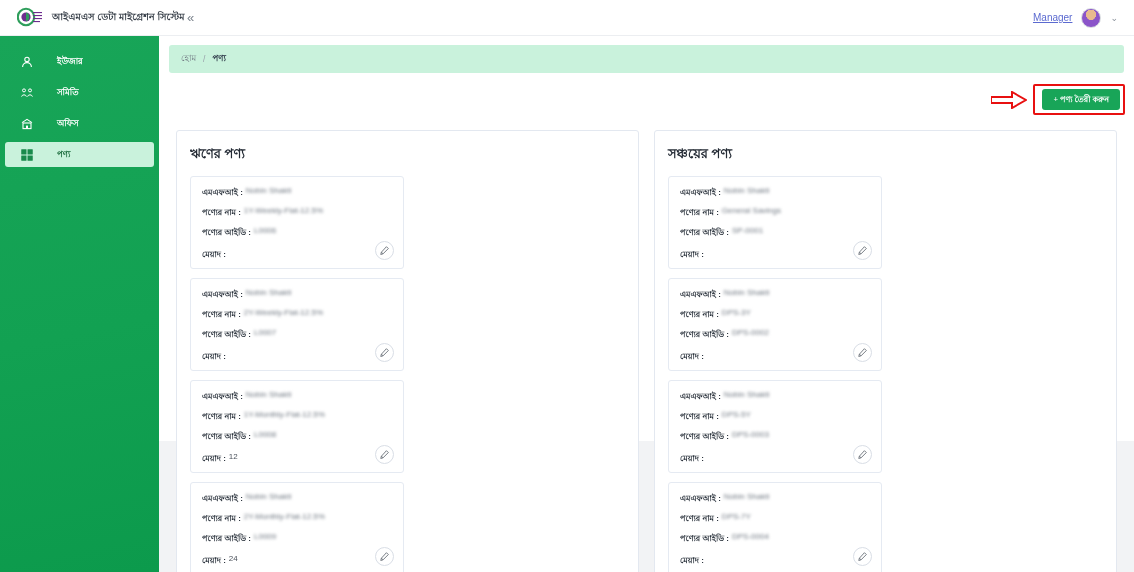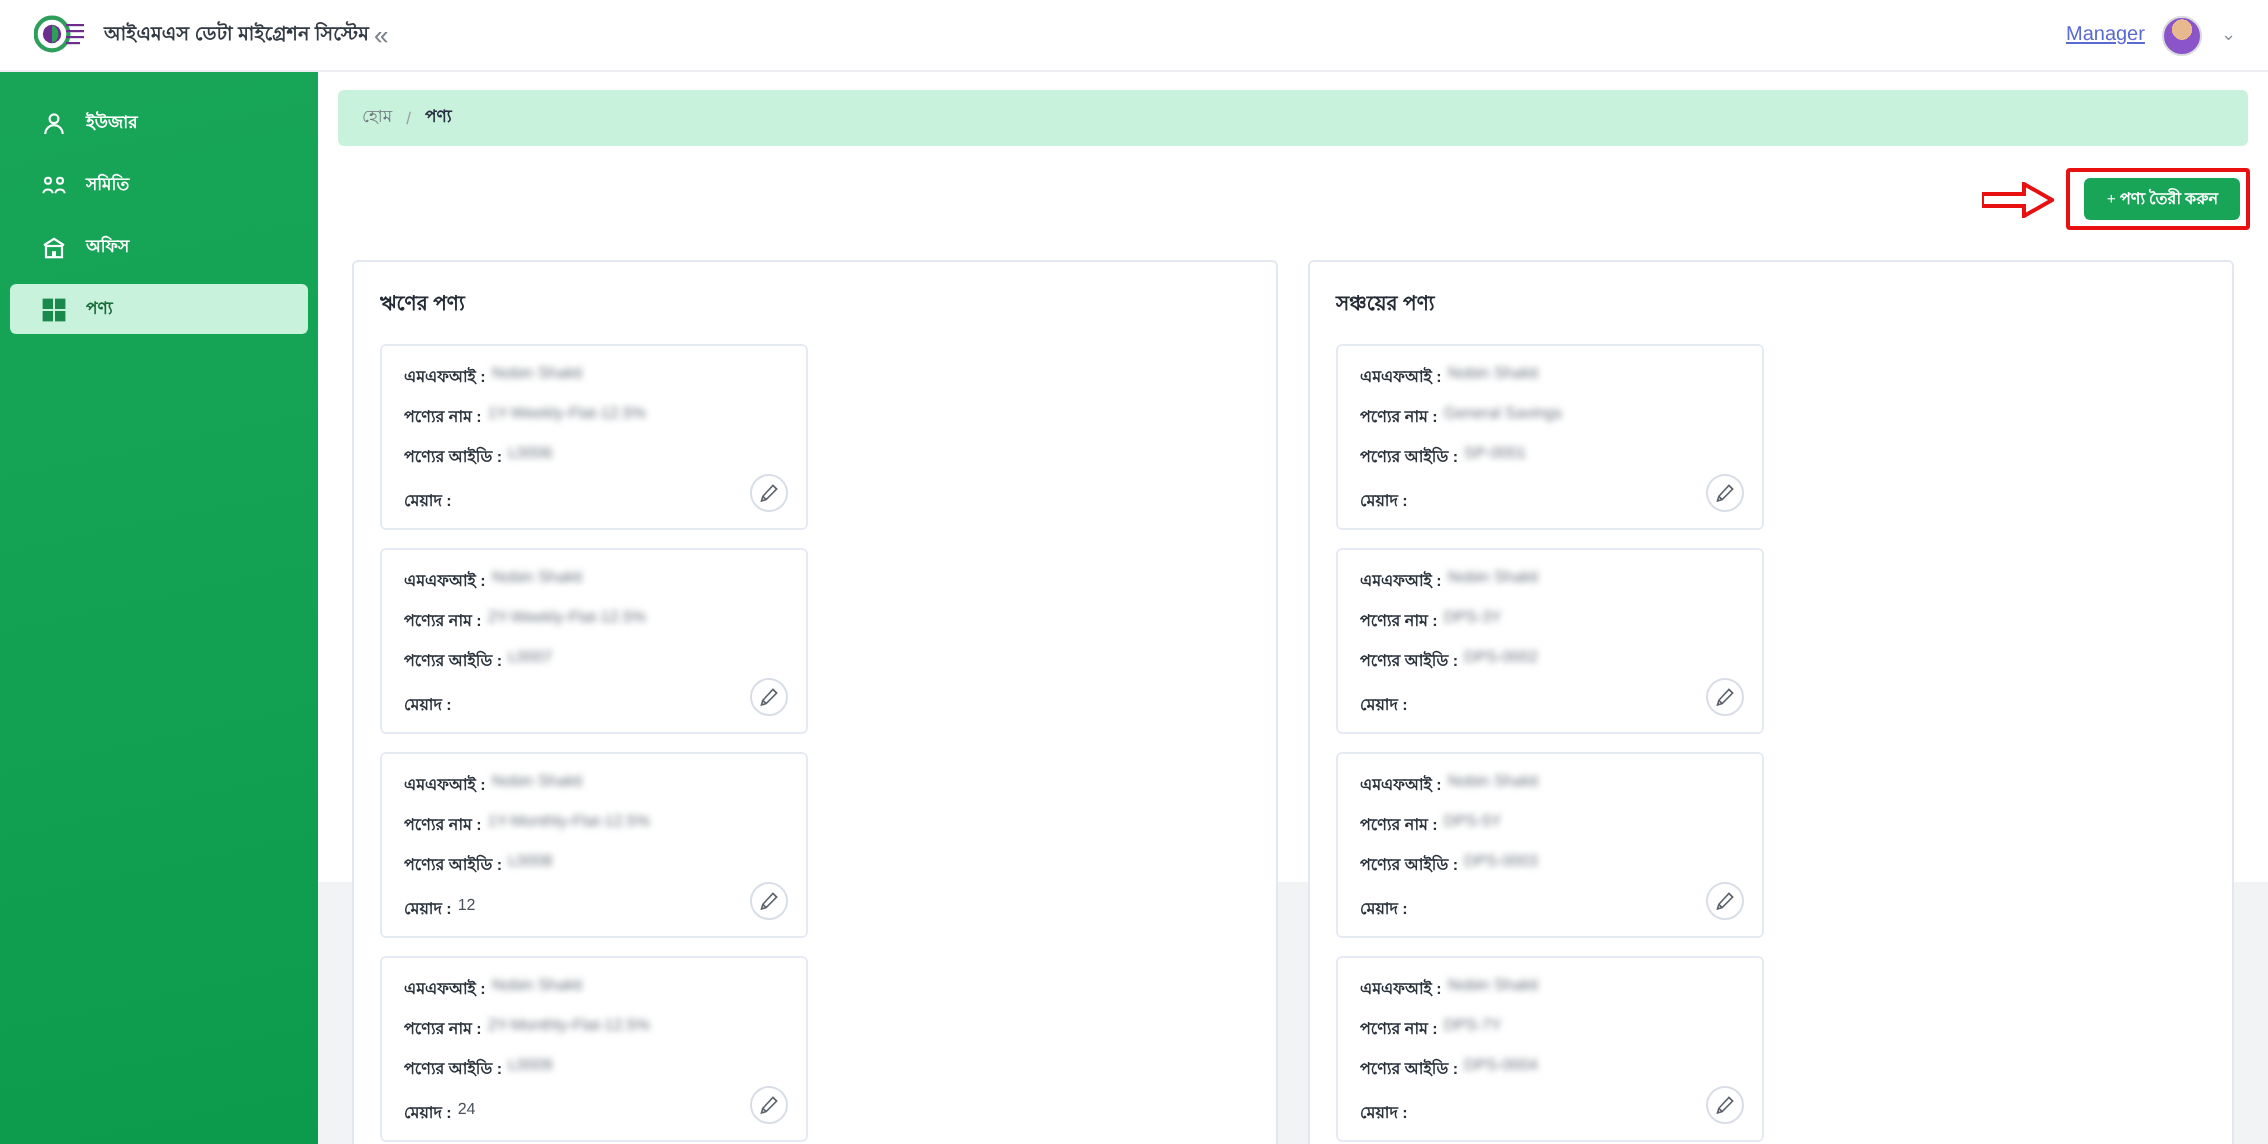--- a/index.html
+++ b/index.html
@@ -45,21 +45,21 @@
   }
   .chevron { font-size: 9px; color: #8a929c; cursor: pointer; }
 
   
   .sidebar {
     position: absolute; left: 0; top: 36px; width: 159px; height: 536px;
     background: linear-gradient(168deg, #18a558 0%, #12a152 55%, #0c9a4c 100%);
     padding-top: 13px;
   }
   .nav-item {
-    display: flex; align-items: center; gap: 10px; height: 25px;
+    display: flex; align-items: center; gap: 24px; height: 25px;
     padding-left: 16px; margin: 0 5px 6px 5px; border-radius: 3px;
     cursor: pointer; position: relative;
   }
   .nav-item .nav-label { font-size: 8.5px; color: #ffffff; font-weight: 600; white-space: nowrap; }
   .nav-item.active { background: #c9f2dc; }
   .nav-item.active .nav-label { color: #1a6b3c; }
   .nav-icon { width: 12px; height: 12px; flex: 0 0 auto; display: block; }
   .nav-item.active .nav-icon rect, .nav-item.active .nav-icon path,
   .nav-item.active .nav-icon circle { fill: #1a8a4c; stroke: #1a8a4c; }
 
@@ -90,21 +90,21 @@
   .red-arrow { position: absolute; right: 107px; top: 55px; width: 36px; height: 18px; }
 
   
   .panels { position: absolute; left: 17px; top: 94px; display: flex; gap: 15px; }
   .panel {
     background: #fff; border: 1px solid #e3e8f0; border-radius: 3px;
     padding: 13px 13px 15px 13px;
   }
   .panel-loan { width: 463px; }
   .panel-savings { width: 463px; }
-  .panel-title { font-size: 10px; font-weight: 700; color: #242b35; margin-bottom: 11px; }
+  .panel-title { font-size: 13px; font-weight: 700; color: #242b35; margin-bottom: 11px; }
   .card-grid { display: flex; flex-wrap: wrap; gap: 9px; }
   .prod-card {
     width: 214px; border: 1px solid #e5eaf2; border-radius: 3px; background: #fff;
     padding: 9px 10px 7px 11px; position: relative; min-height: 92px;
   }
   .prow { display: flex; align-items: flex-start; font-size: 8px; margin-bottom: 7px; white-space: nowrap; }
   .plabel { color: #2b333d; font-weight: 600; }
   .pvalue { color: #9aa1ab; margin-left: 3px; }
   .blurred { filter: blur(1.7px); color: #6f7781; }
   .prow.last { margin-bottom: 0; margin-top: 9px; }

